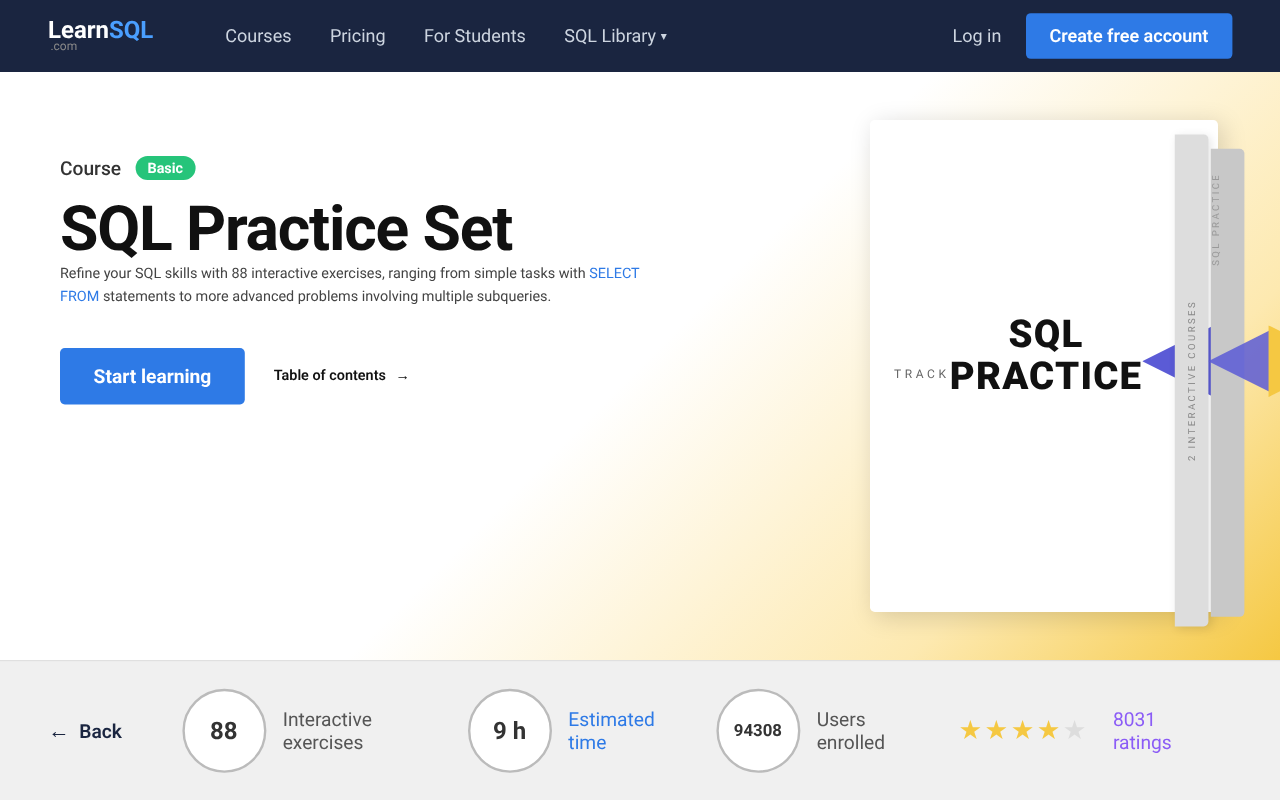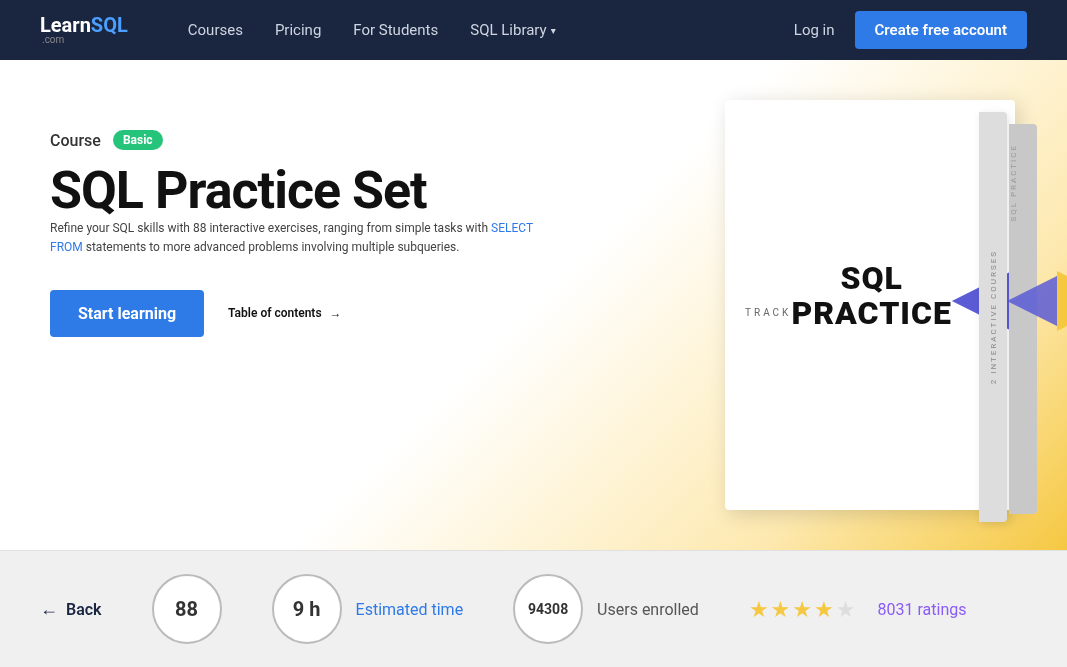--- a/index.html
+++ b/index.html
@@ -421,20 +421,21 @@
 </section>
 
 <div class="stats-bar">
   <button class="back-btn">
     <span class="back-arrow">←</span>
     <span>Back</span>
   </button>
 
   <div class="stat-item">
     <div class="stat-circle">88</div>
+    <span class="stat-label">Interactive exercises</span>
   </div>
 
   <div class="stat-item">
     <div class="stat-circle">9 h</div>
     <span class="stat-label-blue">Estimated time</span>
   </div>
 
   <div class="stat-item">
     <div class="stat-circle" style="font-size:14px;">94308</div>
     <span class="stat-label">Users enrolled</span>

